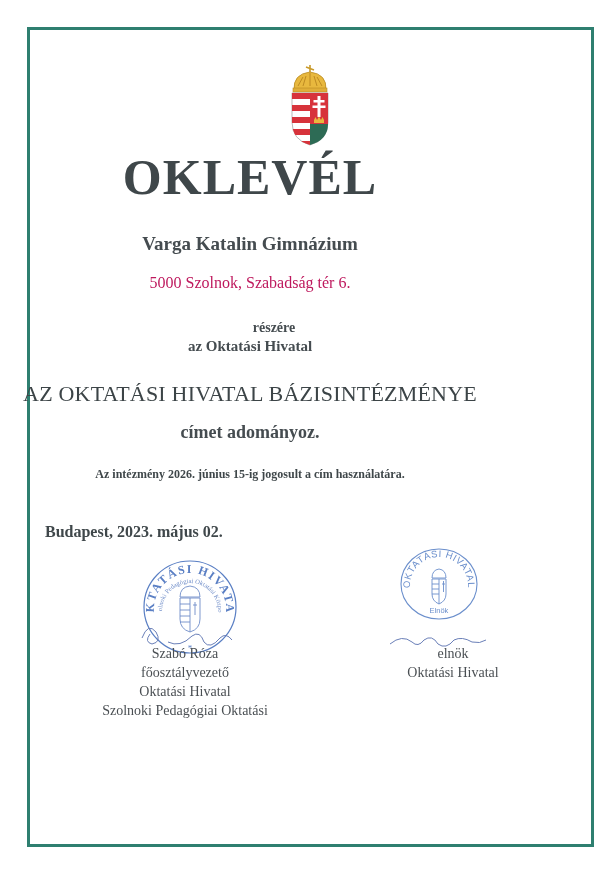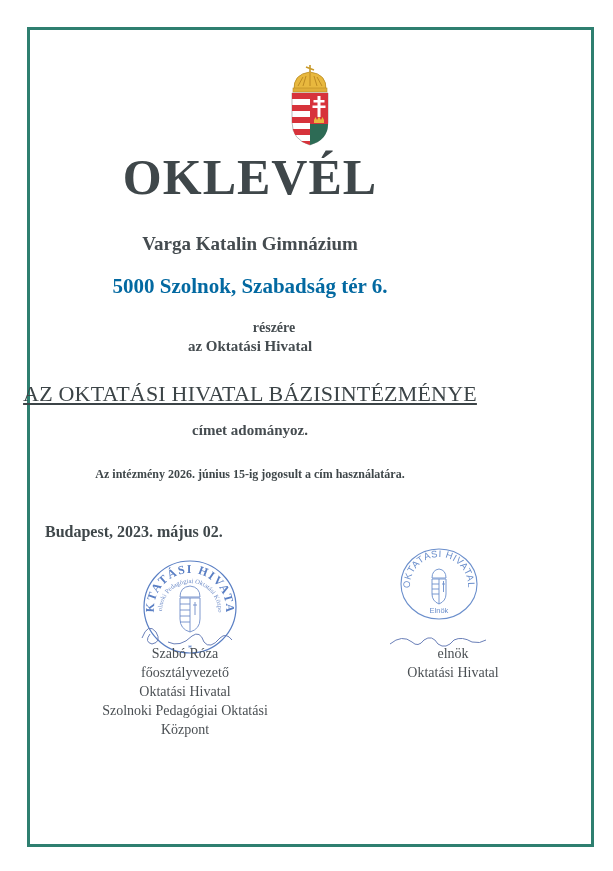--- a/index.html
+++ b/index.html
@@ -4,25 +4,25 @@
   <style>
     html, body { margin: 0; padding: 0; background: #ffffff; }
     body { width: 613px; height: 871px; position: relative; overflow: hidden;
            font-family: "Liberation Serif", "DejaVu Serif", serif; color: #3c4447; }
     .frame { position: absolute; left: 27px; top: 27px; width: 561px; height: 814px;
              border: 3px solid #2e7f70; box-sizing: content-box; }
     .abs { position: absolute; left: 0; width: 500px; text-align: center; }
     .coat { position: absolute; left: 289px; top: 64px; width: 42px; height: 82px; }
     .title { top: 152px; font-size: 50px; font-weight: bold; letter-spacing: 1px; color: #3f474a; line-height: 50px; }
     .recipient { top: 233px; font-size: 19px; font-weight: bold; color: #454c50; }
-    .address { top: 274px; font-size: 21px; font-weight: bold; color: #0369a1; }
+    .address { top: 274px; font-size: 16px; font-weight: normal; color: #be185d; }
     .for { top: 320px; font-size: 14px; font-weight: bold; color: #454c50; margin-left: 24px; }
     .grantor { top: 338px; font-size: 15px; font-weight: bold; color: #454c50; }
-    .award { top: 381px; font-size: 22px; font-weight: normal; color: #3c4447; letter-spacing: 0.2px; text-decoration: underline; }
-    .grants { top: 422px; font-size: 15px; font-weight: bold; color: #454c50; }
+    .award { top: 381px; font-size: 22px; font-weight: normal; color: #3c4447; letter-spacing: 0.2px; }
+    .grants { top: 422px; font-size: 18px; font-weight: bold; color: #454c50; }
     .validity { top: 467px; font-size: 12px; font-weight: bold; color: #3f474a; }
     .place-date { position: absolute; left: 45px; top: 523px; font-size: 16px; font-weight: bold; color: #3f474a; }
     .sig-block { position: absolute; text-align: center; font-size: 14px; line-height: 19px; color: #4a4f53; }
     .sig-left { left: 60px; width: 250px; top: 644px; }
     .sig-right { left: 358px; width: 190px; top: 644px; }
     .stamp { position: absolute; }
     .stamp-left { left: 140px; top: 557px; width: 100px; height: 100px; }
     .stamp-right { left: 398px; top: 546px; width: 82px; height: 76px; }
     .signature { position: absolute; }
     .sig-scrawl-left { left: 140px; top: 612px; width: 100px; height: 40px; }
@@ -93,21 +93,20 @@
 </svg>
 <svg class="signature sig-scrawl-left" viewBox="0 0 100 40">
   <path d="M2 26 Q8 10 16 20 Q22 30 12 32 Q4 30 10 22 M28 30 Q40 36 52 24 Q60 18 64 30 Q70 38 80 26 Q86 20 92 28" fill="none" stroke="#6a7fb8" stroke-width="1"></path>
 </svg>
 
 <div class="sig-block sig-left">
   <div>Szabó Róza</div>
   <div>főosztályvezető</div>
   <div>Oktatási Hivatal</div>
   <div>Szolnoki Pedagógiai Oktatási</div>
-  <div>Központ</div>
 </div>
 
 <svg class="stamp stamp-right" viewBox="0 0 82 76">
   <defs>
     <path id="arcR1" d="M12 40 A29 29 0 0 1 70 40"></path>
     <path id="arcR2" d="M22 60 A24 24 0 0 0 60 60"></path>
   </defs>
   <ellipse cx="41" cy="38" rx="38" ry="35" fill="none" stroke="#6b8fcc" stroke-width="1.1"></ellipse>
   <text font-family="Liberation Sans, sans-serif" font-size="9.5" fill="#6b8fcc" letter-spacing="0.6">
     <textPath href="#arcR1" startOffset="50%" text-anchor="middle">OKTATÁSI HIVATAL</textPath>

